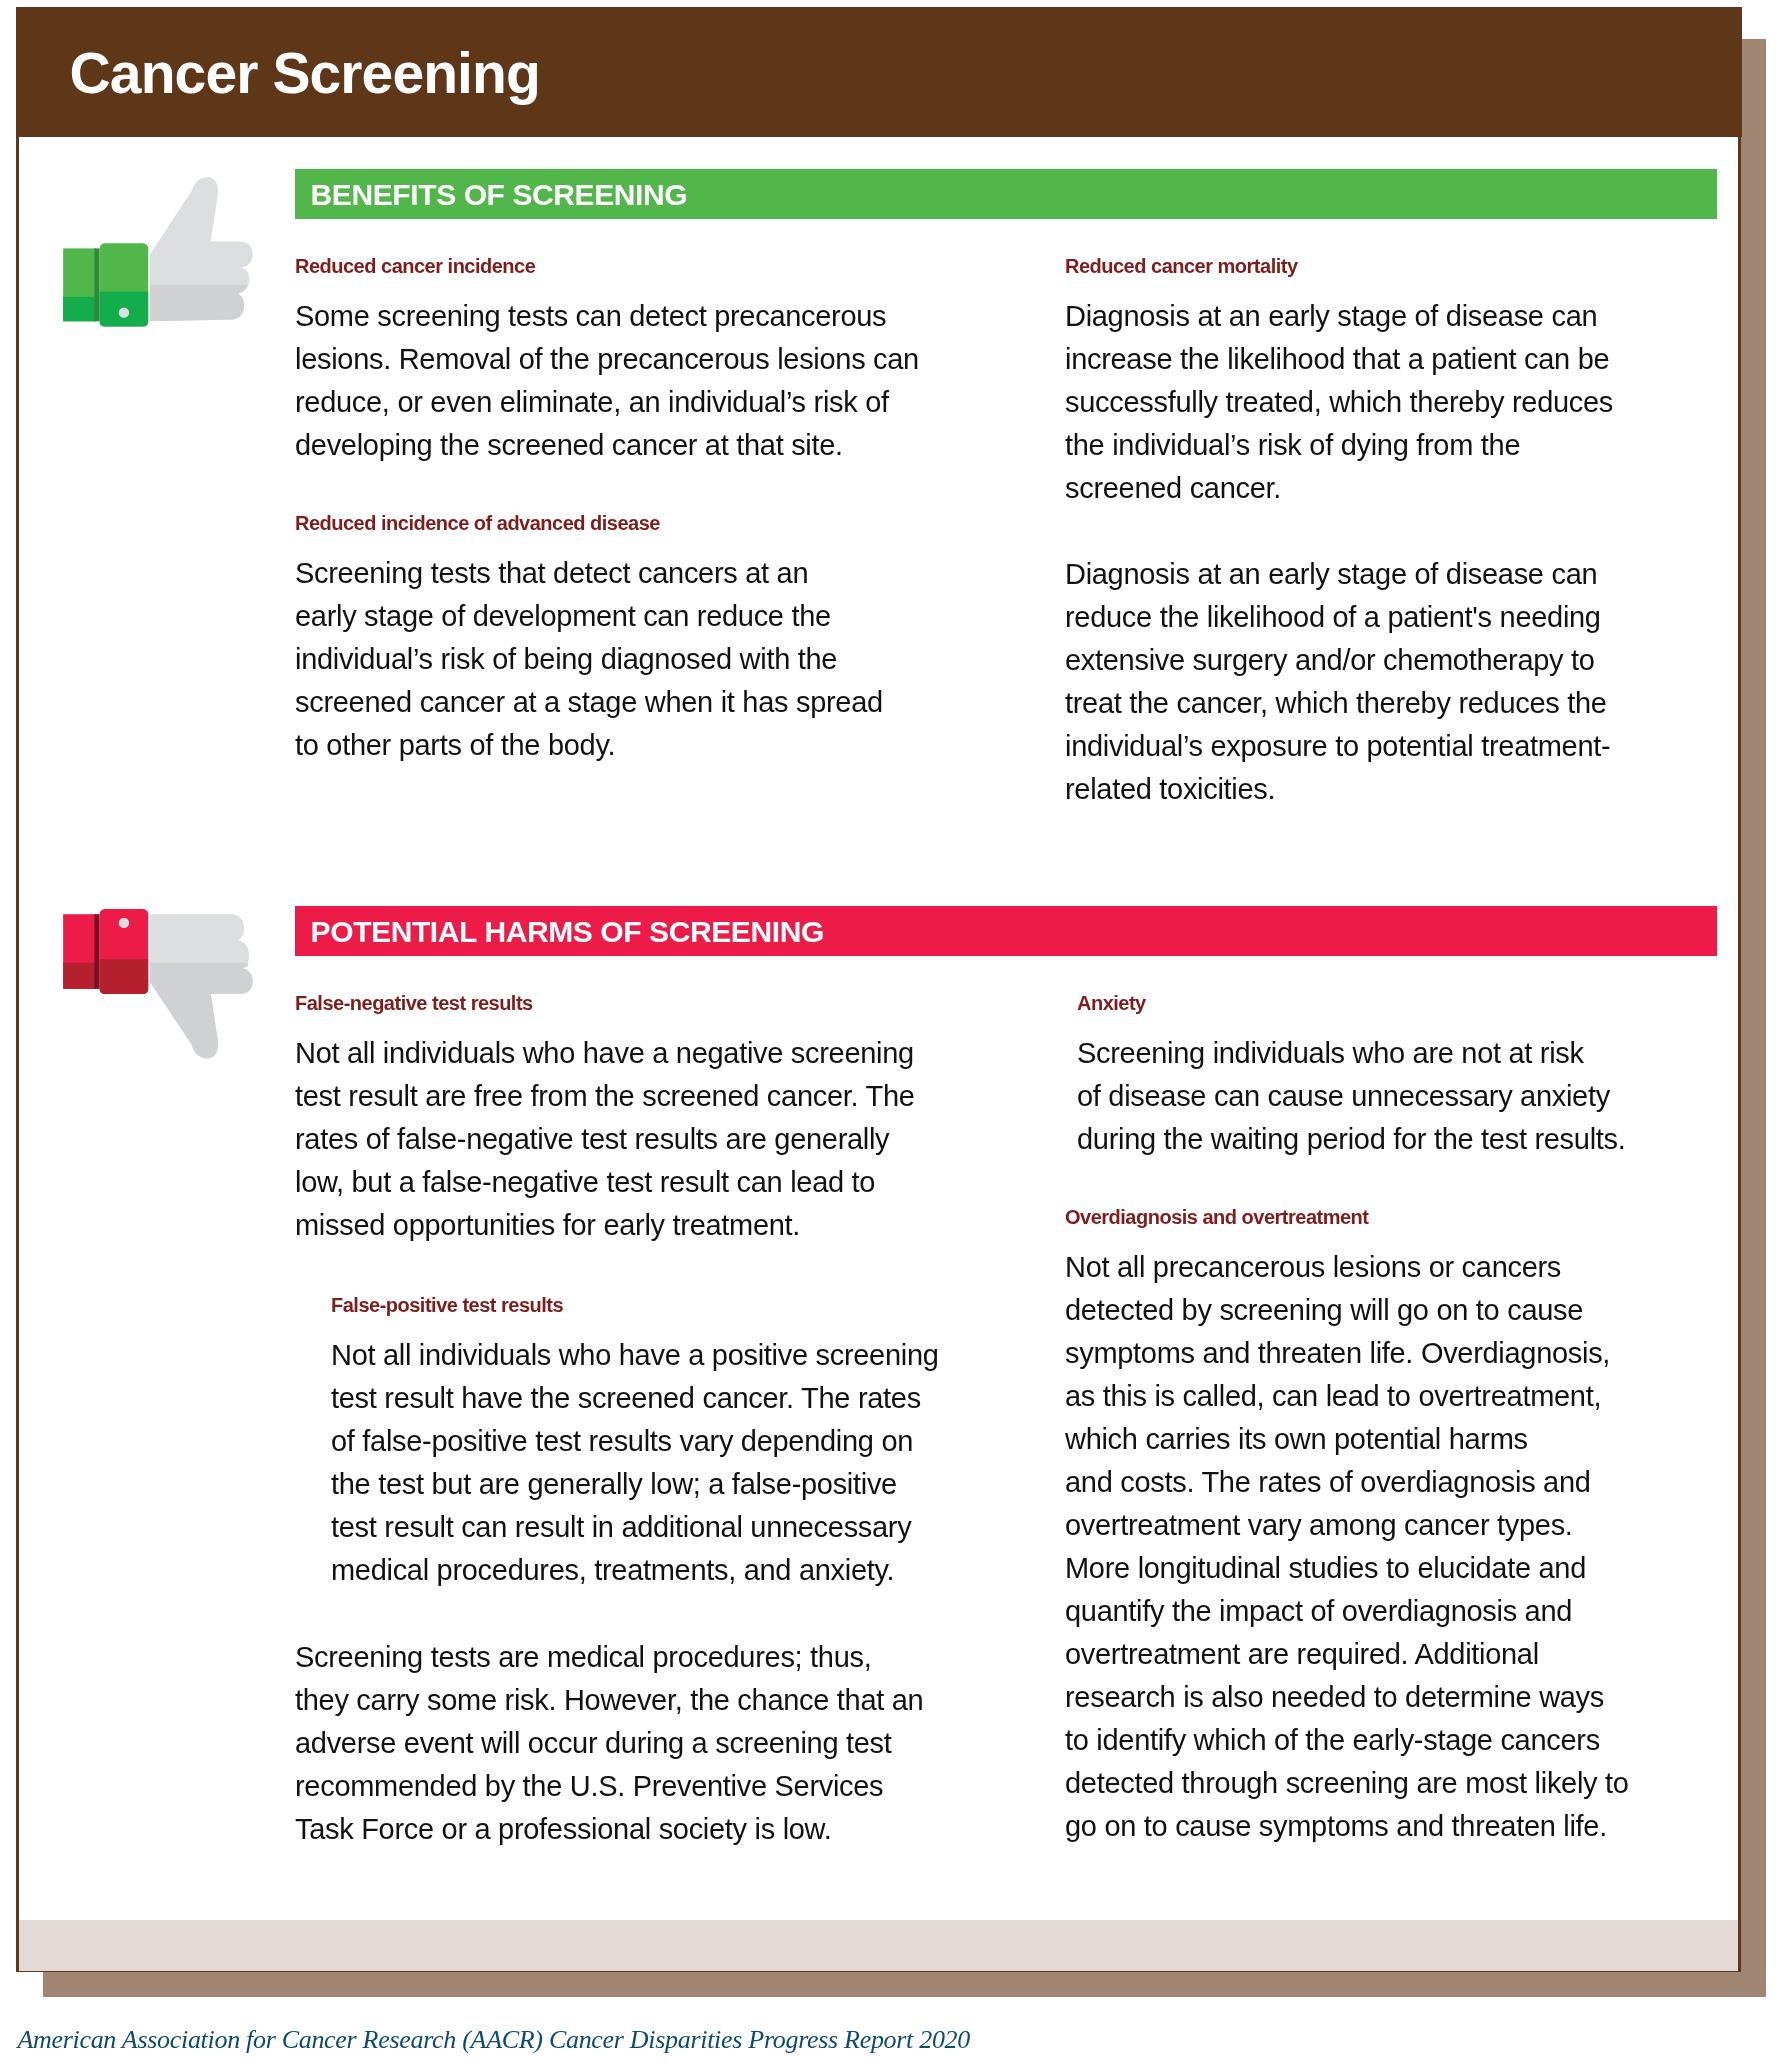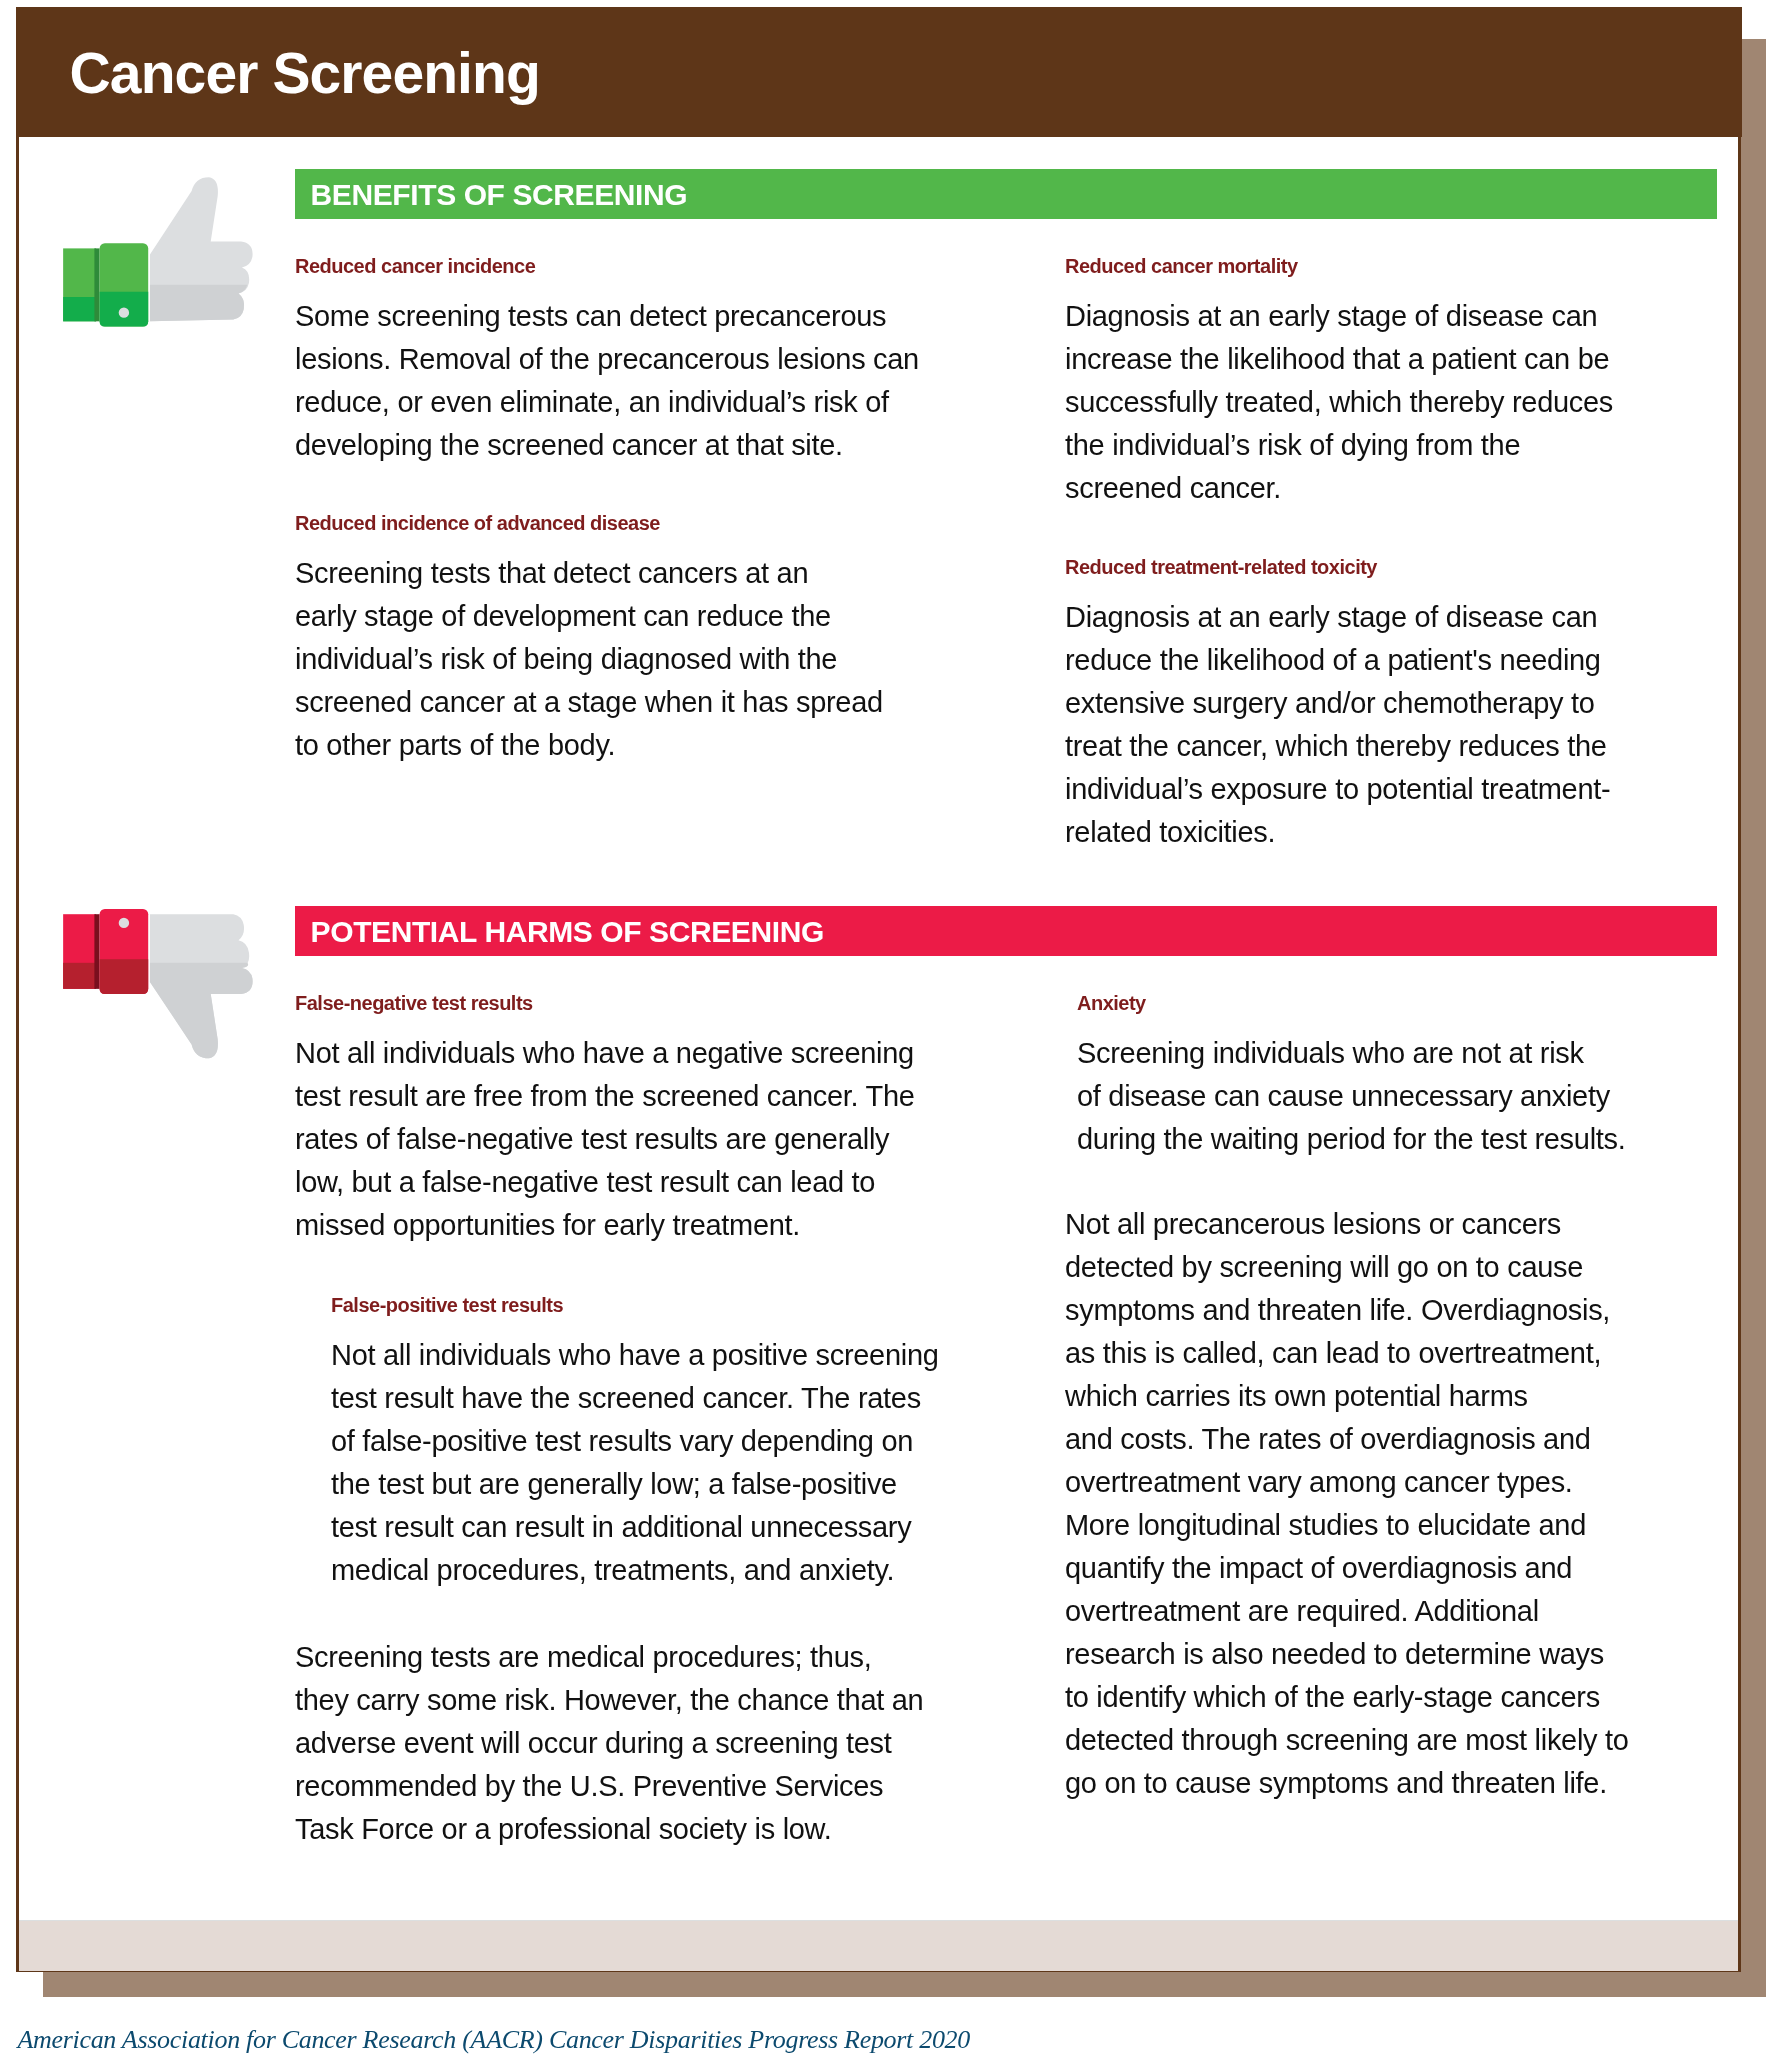--- a/index.html
+++ b/index.html
@@ -89,21 +89,20 @@
 </div>
 <div class="item col-right" style="top:245px;">
   <h3>Reduced cancer mortality</h3>
   <p>Diagnosis at an early stage of disease can
 increase the likelihood that a patient can be
 successfully treated, which thereby reduces
 the individual’s risk of dying from the
 screened cancer.</p>
 </div>
 <div class="item col-right" style="top:546px;">
-  <h3>Reduced treatment-related toxicity</h3>
   <p>Diagnosis at an early stage of disease can
 reduce the likelihood of a patient's needing
 extensive surgery and/or chemotherapy to
 treat the cancer, which thereby reduces the
 individual’s exposure to potential treatment-
 related toxicities.</p>
 </div>
 
 <svg class="icon" style="left:63px; top:909px;" width="193" height="158" viewBox="0 0 222 182">
   <path d="M100 6 L196 6 Q206 8 208 18 Q210 30 202 36 Q212 38 214 50 Q216 64 206 68 Q216 70 218 80 Q220 96 205 98 L170 98 L178 150 Q180 170 168 172 Q152 172 148 156 L100 84 Z" fill="#dcdee0"></path>
@@ -144,20 +143,21 @@
 recommended by the U.S. Preventive Services
 Task Force or a professional society is low.</p>
 </div>
 <div class="item col-right" style="top:982px;margin-left:12px;">
   <h3>Anxiety</h3>
   <p>Screening individuals who are not at risk
 of disease can cause unnecessary anxiety
 during the waiting period for the test results.</p>
 </div>
 <div class="item col-right" style="top:1196px;">
+  <h3>Overdiagnosis and overtreatment</h3>
   <p>Not all precancerous lesions or cancers
 detected by screening will go on to cause
 symptoms and threaten life. Overdiagnosis,
 as this is called, can lead to overtreatment,
 which carries its own potential harms
 and costs. The rates of overdiagnosis and
 overtreatment vary among cancer types.
 More longitudinal studies to elucidate and
 quantify the impact of overdiagnosis and
 overtreatment are required. Additional

